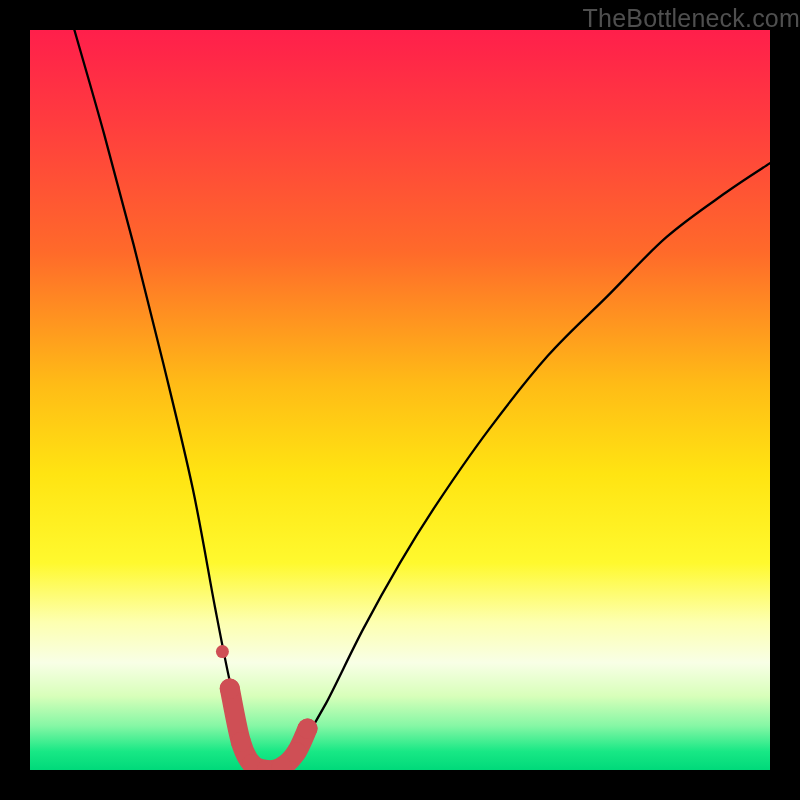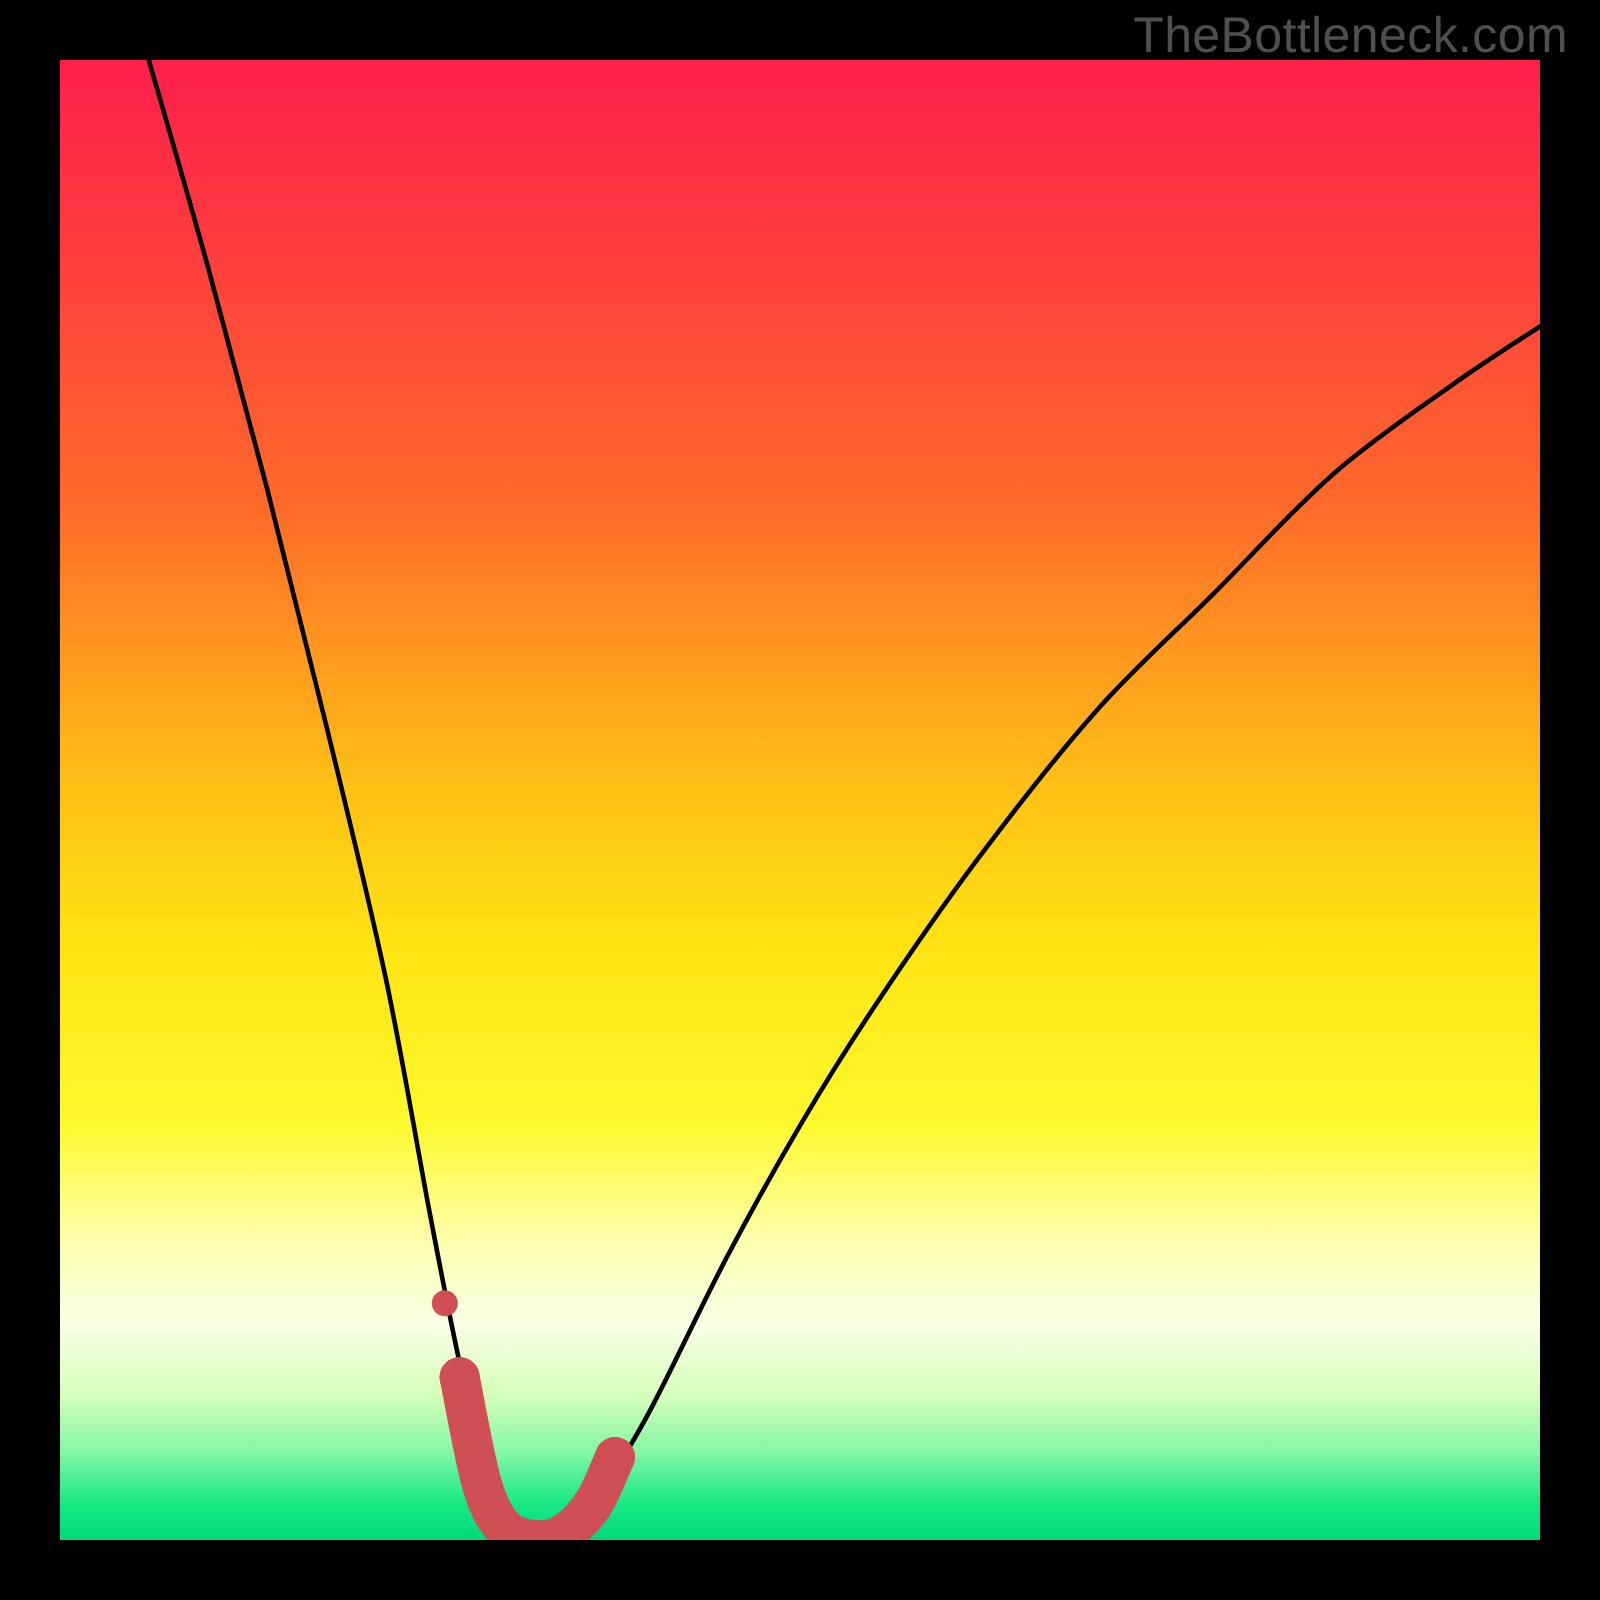--- a/index.html
+++ b/index.html
@@ -31,21 +31,21 @@
     position: absolute;
     left: 0;
     top: 0;
     width: 740px;
     height: 740px;
     display: block;
   }
   .watermark {
     position: absolute;
     top: 4px;
-    right: 16px;
+    right: 0;
     color: #4f4f4f;
     font-size: 25px;
     letter-spacing: 0.2px;
     font-weight: 400;
   }
 </style>
 </head>
 <body>
 
 <div class="frame">

